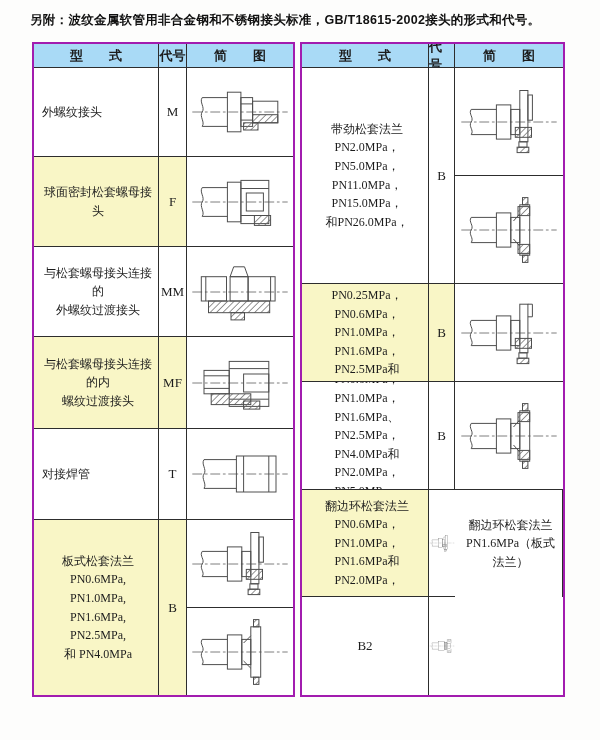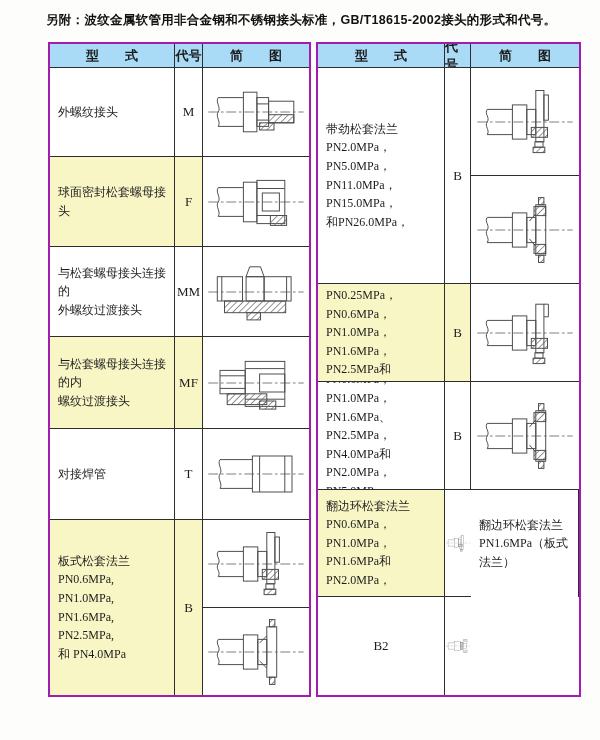--- a/index.html
+++ b/index.html
@@ -1,36 +1,36 @@
 <!DOCTYPE html>
 <html><head>
 <meta charset="utf-8">
 <style>
   html,body{margin:0;padding:0;}
   body{width:600px;height:740px;background:#fdfdfc;position:relative;
        font-family:"Liberation Sans",sans-serif;color:#1c1c1c;}
-  .page{position:absolute;inset:0;background:#fdfdfc;margin-left:16px;}
+  .page{position:absolute;inset:0;background:#fdfdfc;}
   .title{position:absolute;left:30px;top:12px;width:545px;
          font:bold 12.5px/1.3 "Liberation Sans",sans-serif;color:#111;
          letter-spacing:.3px;}
   .tbl{position:absolute;top:42px;display:grid;border:2px solid #a21caf;
        background:#fff;box-sizing:border-box;}
   #ltbl{left:32px;width:263px;
         grid-template-columns:125px 28px 1fr;
         grid-template-rows:24px 89px 90px 90px 92px 91px 175px;}
   #rtbl{left:300px;width:265px;
         grid-template-columns:127px 26px 1fr;
         grid-template-rows:24px 216px 98px 108px 107px 98px;}
   .cell{box-sizing:border-box;display:flex;align-items:center;overflow:hidden;background:#fff;}
   .br{border-right:1px solid #2d2d2d;}
   .bb{border-bottom:1px solid #2d2d2d;}
   .hd{background:#a9daf6;justify-content:center;
       font:bold 13px "Liberation Sans",sans-serif;}
   .ctype{padding:2px 4px 2px 8px;
-         font:12px "Liberation Serif","DejaVu Serif",serif;}
+         font:12px "Liberation Serif","DejaVu Serif",serif;text-align:center;}
   .ctype span{white-space:pre-line;line-height:1.55;}
   .ccode{justify-content:center;font:13px "Liberation Serif","DejaVu Serif",serif;}
   .cdiag{justify-content:center;}
   .yl{background:#f9f6c6;}
   .dstack{display:flex;flex-direction:column;width:100%;height:100%;}
   .dsub{flex:1;display:flex;align-items:center;justify-content:center;}
   .dsub.divider{border-bottom:1px solid #2d2d2d;}
   svg.diag{width:102px;height:72px;}
   .defs{position:absolute;width:0;height:0;}
 </style>

